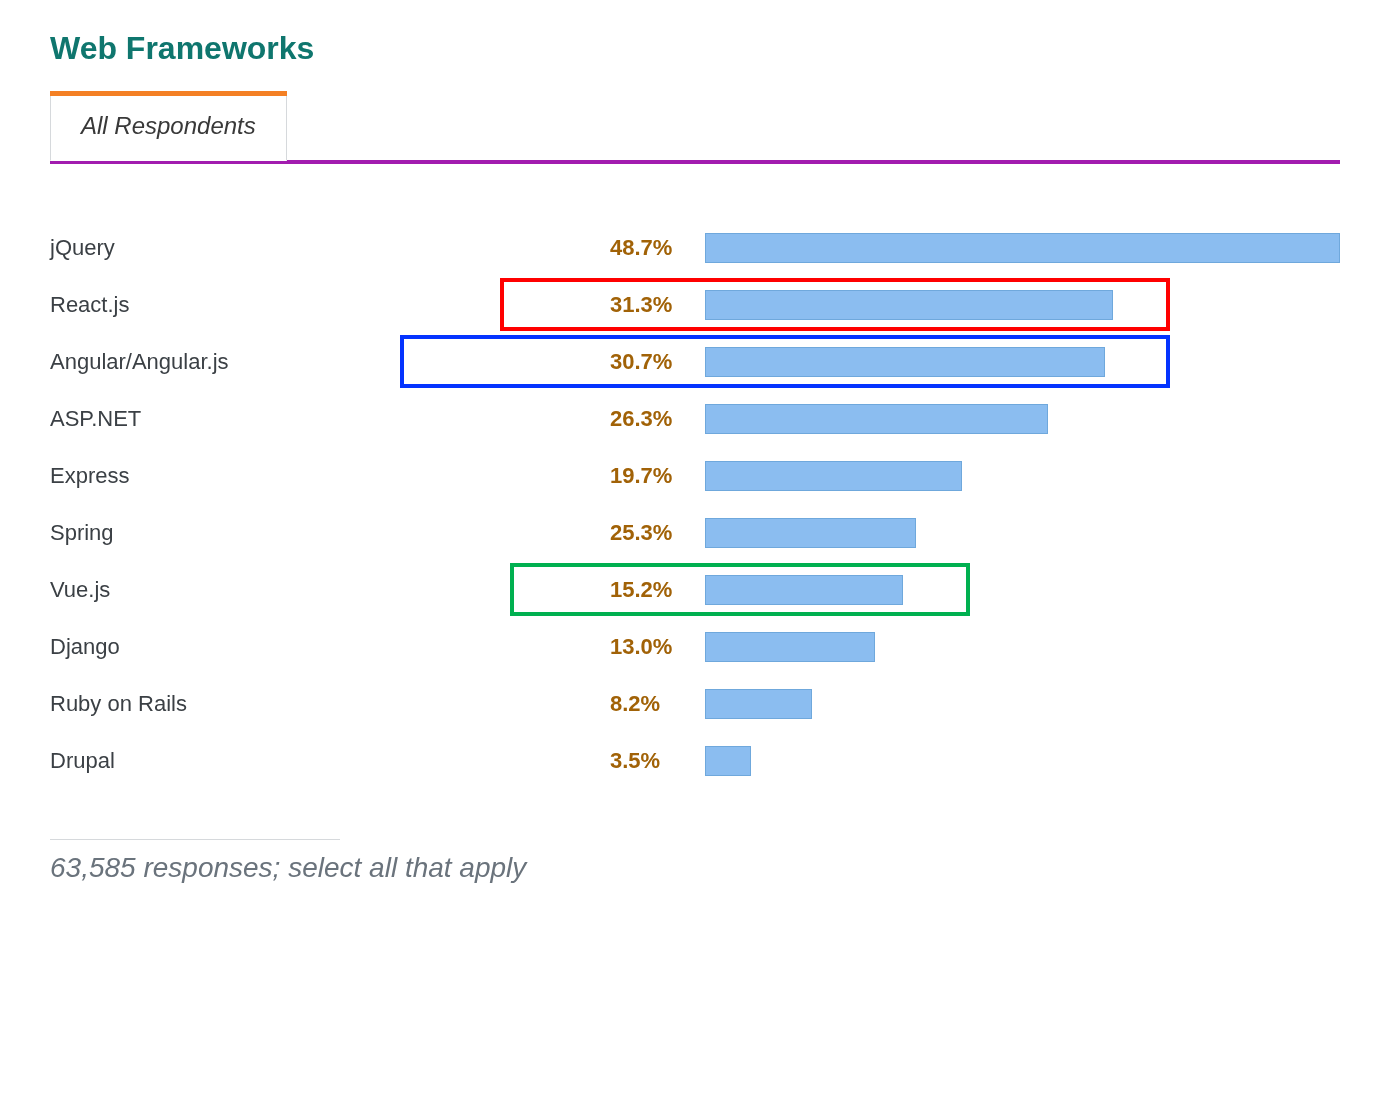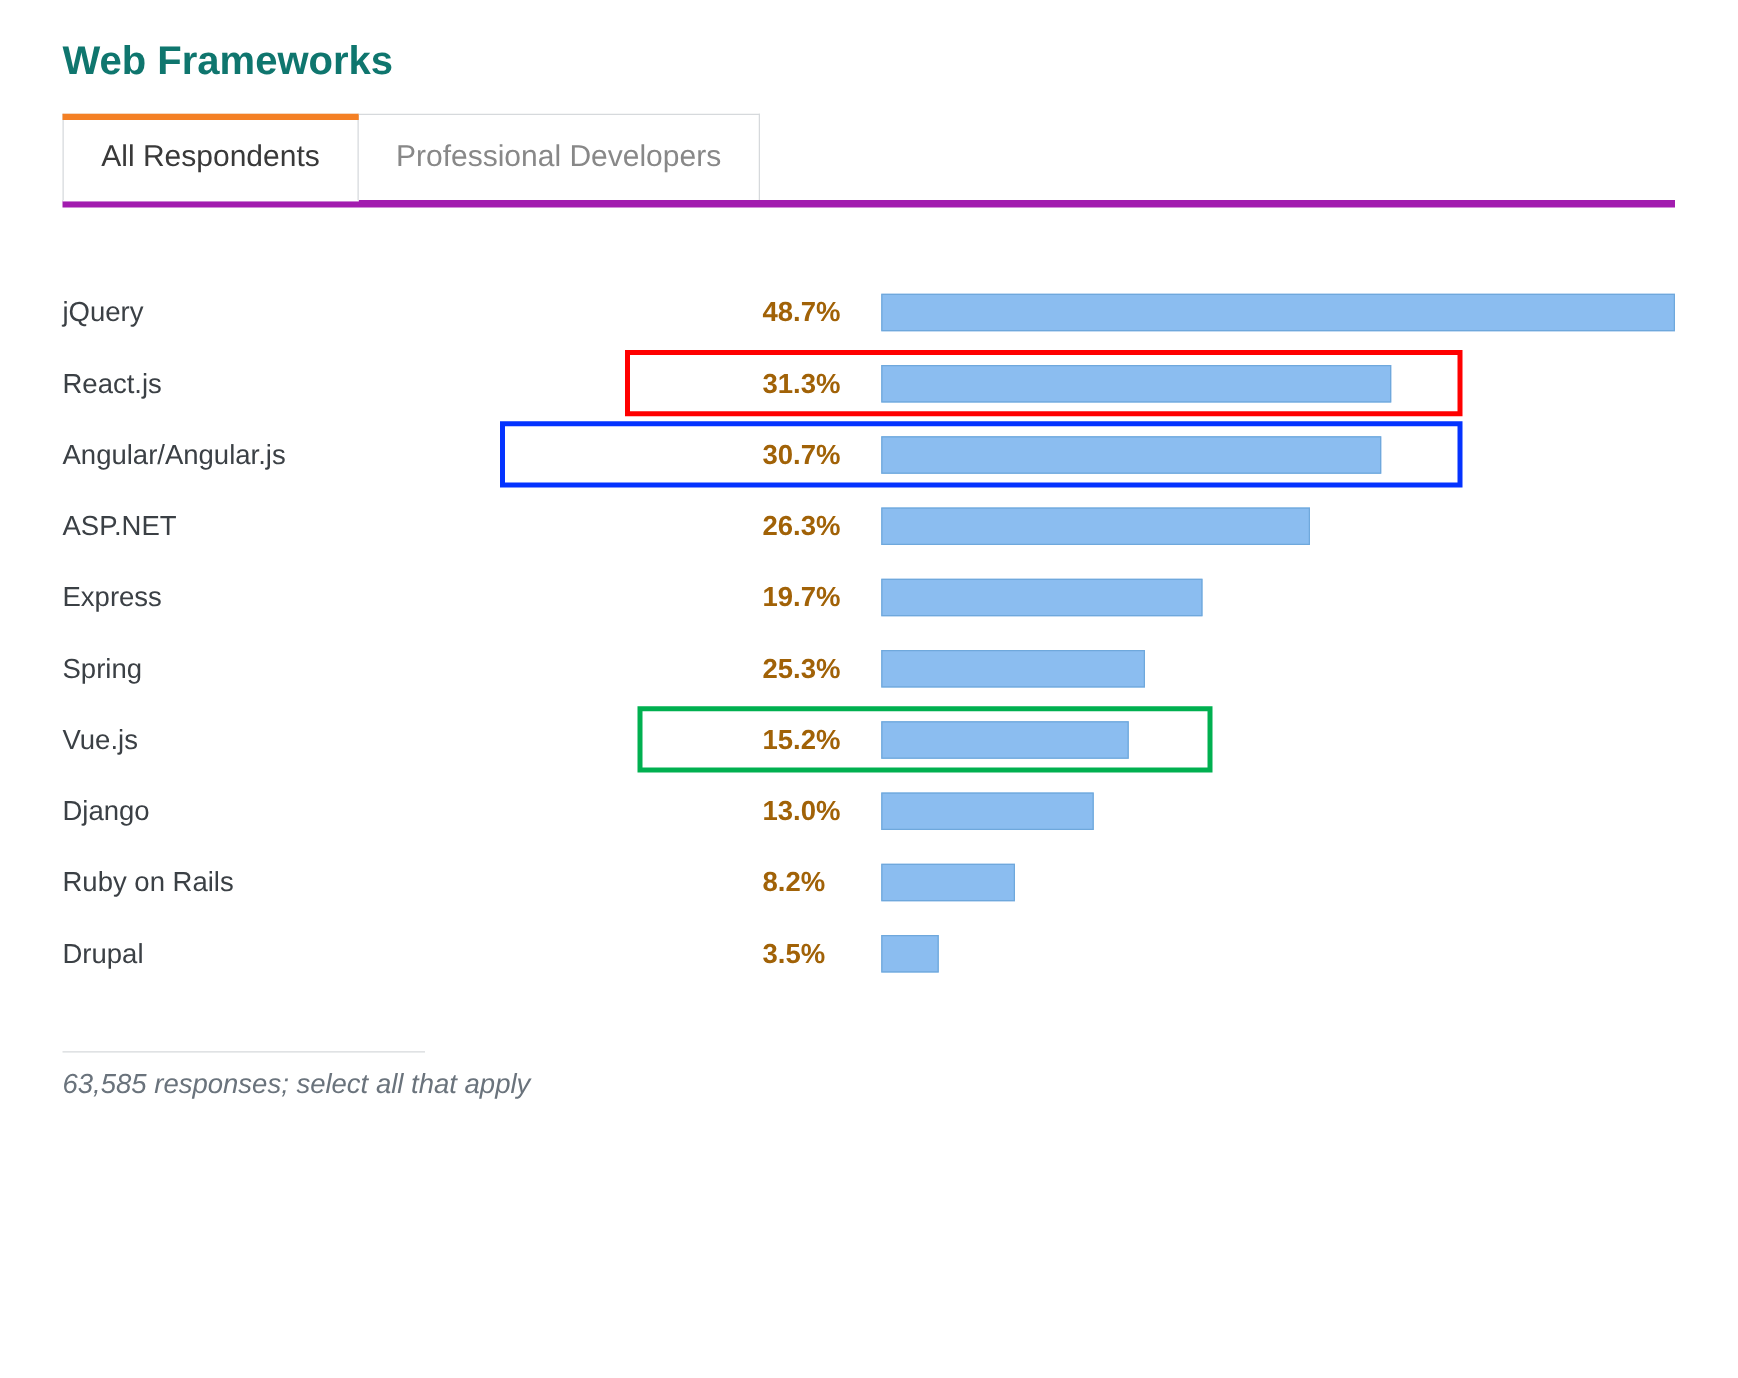--- a/index.html
+++ b/index.html
@@ -14,21 +14,22 @@
       width: 1390px;
     }
     .title {
       color: #0f766e;
       font-size: 32px;
       font-weight: 700;
       margin-bottom: 24px;
     }
     .tabs {
       display: flex;
-      border-bottom: 6px solid #a21caf;
+      border-bottom: 4px solid #a21caf;
+      font-style: italic;
     }
     .tab {
       padding: 20px 30px;
       font-size: 24px;
       border: 1px solid transparent;
       border-bottom: none;
       cursor: pointer;
       position: relative;
     }
     .tab.active {
@@ -94,33 +95,32 @@
       border-style: solid;
     }
     .footnote-divider {
       width: 290px;
       height: 1px;
       background: #d6d9dc;
       margin-top: 20px;
       margin-bottom: 12px;
     }
     .footnote {
-      font-size: 22px;
+      font-size: 28px;
       font-style: italic;
       color: #6a737c;
     }
   </style>
 </head>
 <body>
 
 <h1 class="title">Web Frameworks</h1>
 
 <div class="tabs">
   <div class="tab active">All Respondents</div>
-  <div class="tab inactive">Professional Developers</div>
 </div>
 
 <div class="chart-container">
 
   <div class="bar-row">
     <div class="bar-label">jQuery</div>
     <div class="bar-percent">48.7%</div>
     <div class="bar-track">
       <div class="bar-fill" style="width: 100%;"></div>
     </div>

